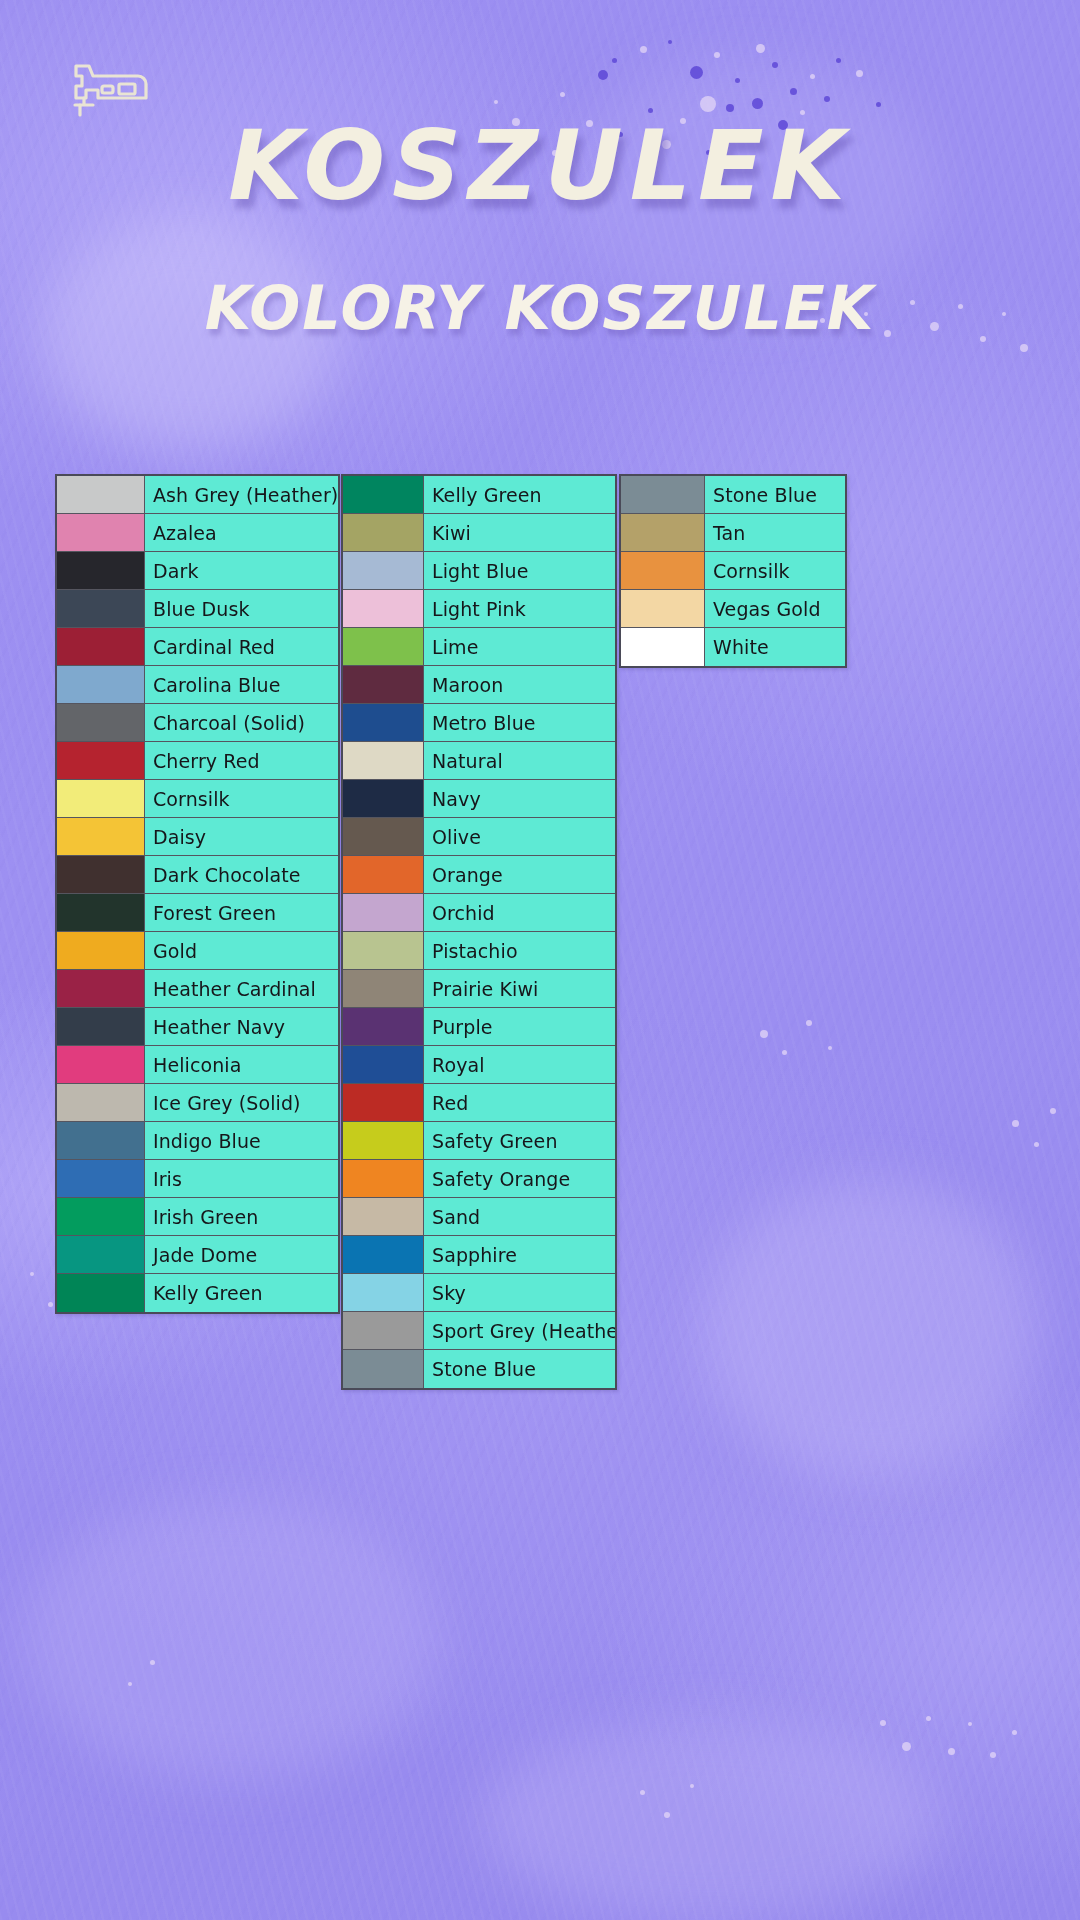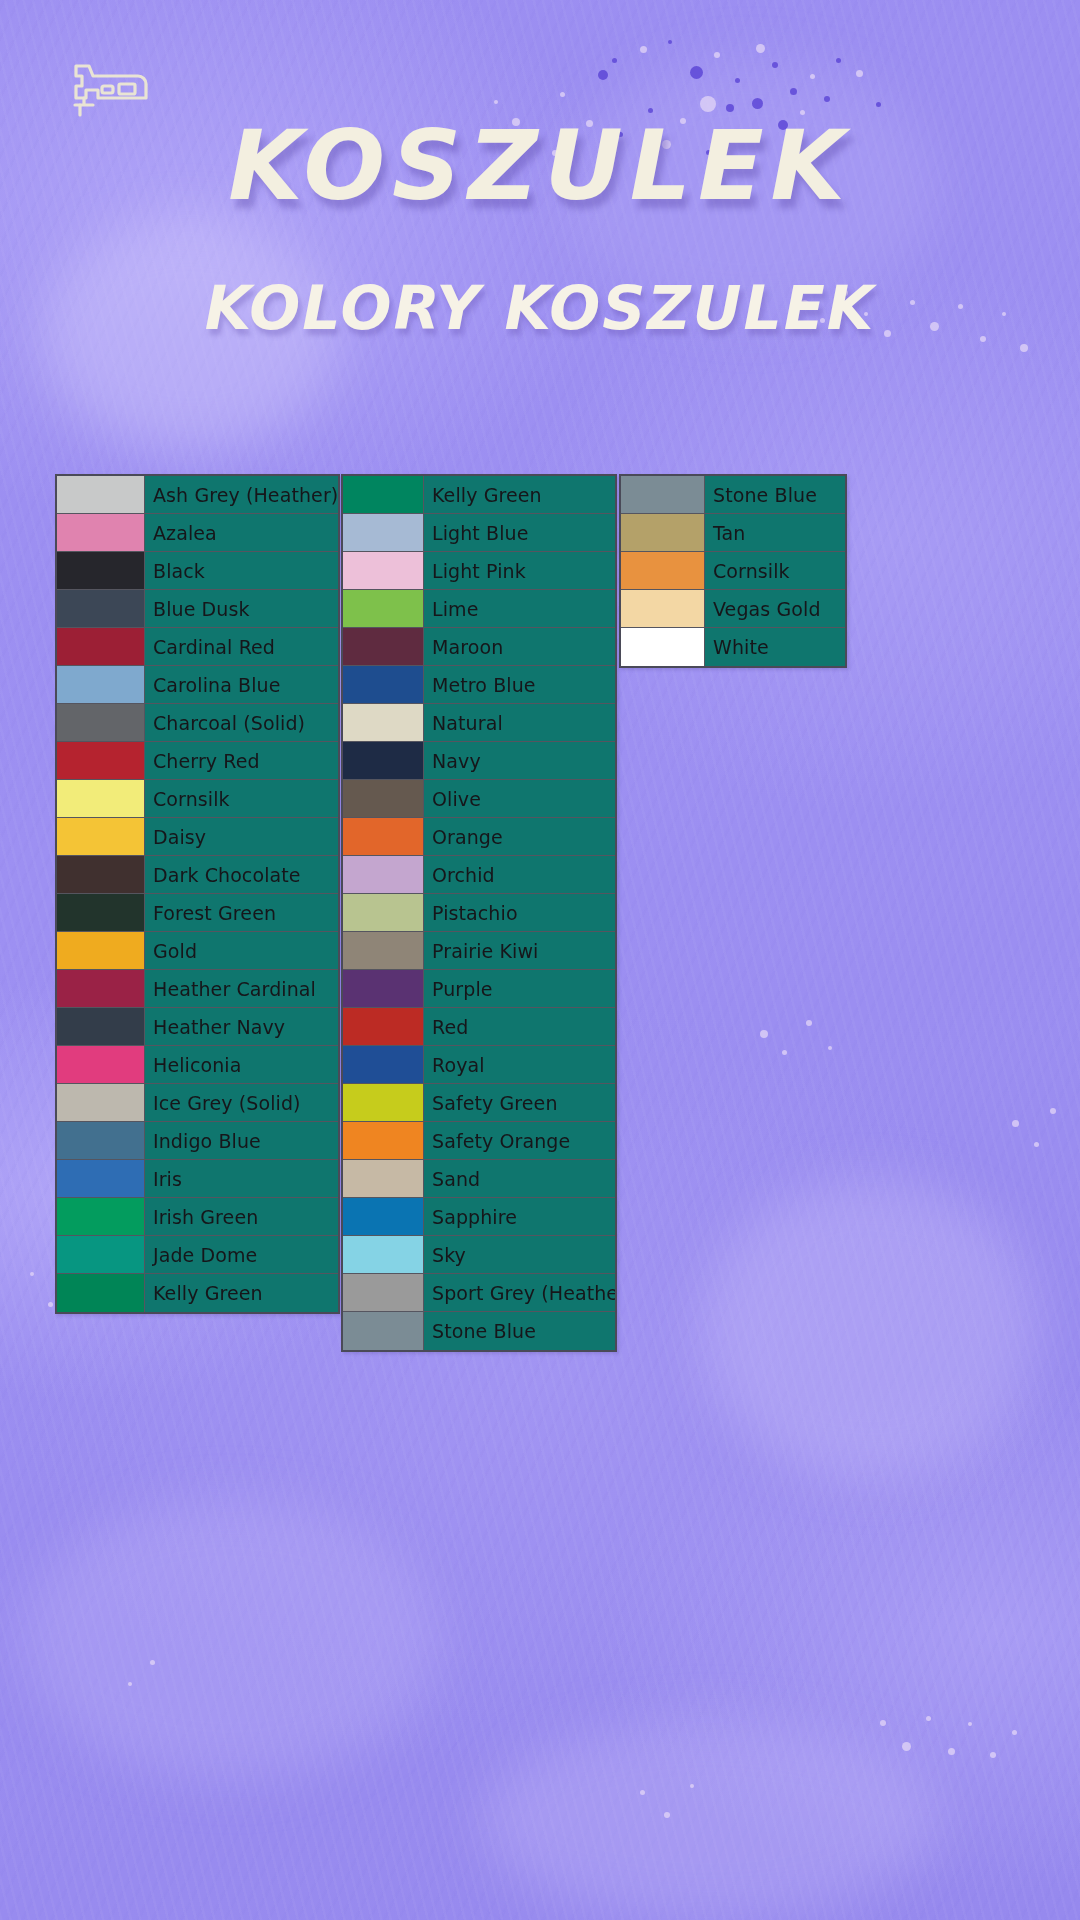--- a/index.html
+++ b/index.html
@@ -118,21 +118,21 @@
   .cname {
     flex: 1 1 auto;
     display: flex;
     align-items: center;
     padding-left: 8px;
     font-size: 19px;
     color: #16161a;
     letter-spacing: .1px;
     white-space: nowrap;
     overflow: hidden;
-    background: #0f766e;
+    background: #5eead4;
   }
 </style>
 </head>
 <body>
 
 <div class="bg-base"></div>
 <div class="bg-streaks"></div>
 <div class="wash w1"></div>
 <div class="wash w2"></div>
 <div class="wash w3"></div>
@@ -229,21 +229,21 @@
       <div class="color-row">
         <div class="swatch" style="background: rgb(200, 201, 201);"></div>
         <div class="cname">Ash Grey (Heather)</div>
       </div>
       <div class="color-row">
         <div class="swatch" style="background: rgb(224, 131, 175);"></div>
         <div class="cname">Azalea</div>
       </div>
       <div class="color-row">
         <div class="swatch" style="background: rgb(38, 38, 44);"></div>
-        <div class="cname">Black</div>
+        <div class="cname">Dark</div>
       </div>
       <div class="color-row">
         <div class="swatch" style="background: rgb(60, 71, 86);"></div>
         <div class="cname">Blue Dusk</div>
       </div>
       <div class="color-row">
         <div class="swatch" style="background: rgb(156, 31, 53);"></div>
         <div class="cname">Cardinal Red</div>
       </div>
       <div class="color-row">
@@ -314,20 +314,24 @@
         <div class="swatch" style="background: rgb(0, 133, 86);"></div>
         <div class="cname">Kelly Green</div>
       </div>
     </div>
   <div class="color-table ct2" id="table-1">
       <div class="color-row">
         <div class="swatch" style="background: rgb(0, 133, 95);"></div>
         <div class="cname">Kelly Green</div>
       </div>
       <div class="color-row">
+        <div class="swatch" style="background: rgb(164, 164, 100);"></div>
+        <div class="cname">Kiwi</div>
+      </div>
+      <div class="color-row">
         <div class="swatch" style="background: rgb(166, 186, 212);"></div>
         <div class="cname">Light Blue</div>
       </div>
       <div class="color-row">
         <div class="swatch" style="background: rgb(237, 192, 217);"></div>
         <div class="cname">Light Pink</div>
       </div>
       <div class="color-row">
         <div class="swatch" style="background: rgb(126, 193, 75);"></div>
         <div class="cname">Lime</div>
@@ -366,28 +370,28 @@
       </div>
       <div class="color-row">
         <div class="swatch" style="background: rgb(143, 133, 119);"></div>
         <div class="cname">Prairie Kiwi</div>
       </div>
       <div class="color-row">
         <div class="swatch" style="background: rgb(90, 50, 114);"></div>
         <div class="cname">Purple</div>
       </div>
       <div class="color-row">
+        <div class="swatch" style="background: rgb(31, 78, 150);"></div>
+        <div class="cname">Royal</div>
+      </div>
+      <div class="color-row">
         <div class="swatch" style="background: rgb(188, 43, 36);"></div>
         <div class="cname">Red</div>
       </div>
       <div class="color-row">
-        <div class="swatch" style="background: rgb(31, 78, 150);"></div>
-        <div class="cname">Royal</div>
-      </div>
-      <div class="color-row">
         <div class="swatch" style="background: rgb(198, 204, 28);"></div>
         <div class="cname">Safety Green</div>
       </div>
       <div class="color-row">
         <div class="swatch" style="background: rgb(239, 133, 33);"></div>
         <div class="cname">Safety Orange</div>
       </div>
       <div class="color-row">
         <div class="swatch" style="background: rgb(198, 185, 165);"></div>
         <div class="cname">Sand</div>

